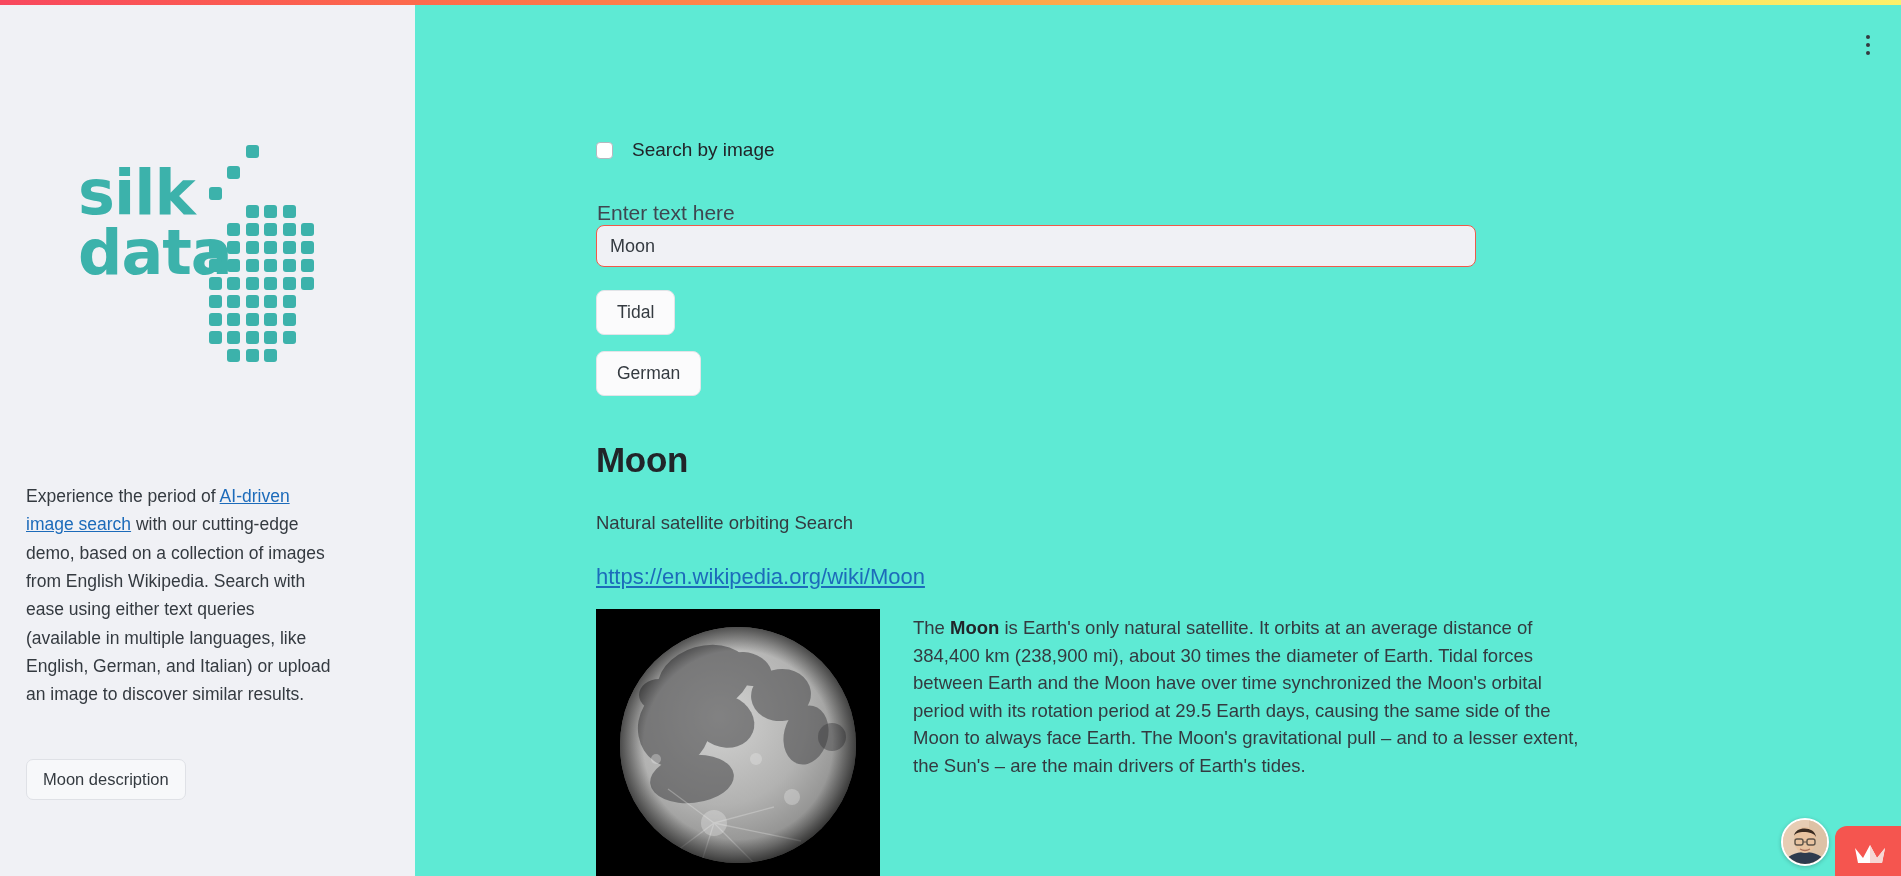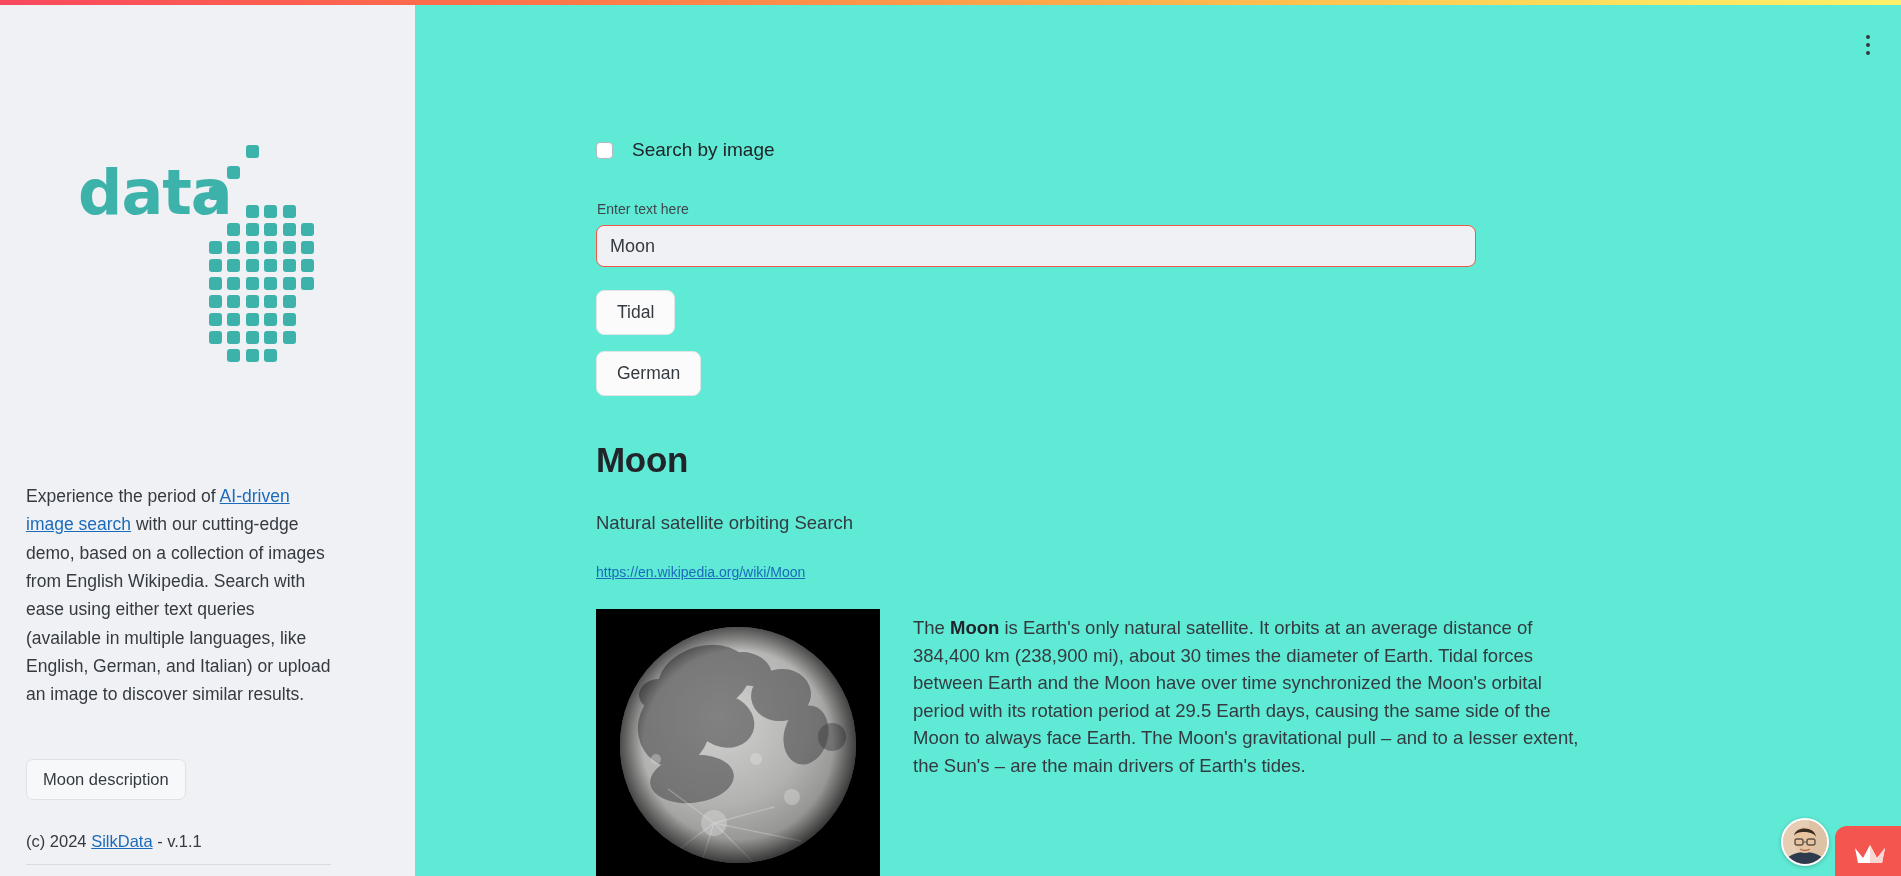--- a/index.html
+++ b/index.html
@@ -180,21 +180,21 @@
     margin-left: 19px;
     font-size: 19px;
     color: #212529;
     white-space: nowrap;
   }
 
   #query-field-label {
     position: absolute;
     top: 196px;
     left: 1px;
-    font-size: 14px;
+    font-size: 21px;
     color: #3f4650;
   }
   #query-input {
     position: absolute;
     top: 220px;
     left: 0;
     width: 880px;
     height: 42px;
     box-sizing: border-box;
     padding: 0 13px;
@@ -235,21 +235,21 @@
     position: absolute;
     top: 507px;
     left: 0;
     font-size: 18.5px;
     color: #343a40;
   }
   #result-url {
     position: absolute;
     top: 559px;
     left: 0;
-    font-size: 14px;
+    font-size: 22px;
     color: #1c6bba;
     text-decoration: underline;
   }
 
   #result-body {
     position: absolute;
     top: 604px;
     left: 0;
     width: 1000px;
     display: flex;
@@ -305,20 +305,21 @@
 </style>
 </head>
 <body>
 
 <div id="top-gradient"></div>
 
 <div id="sidebar">
 
   <div id="logo-wrap">
     <div class="logo-words">
+      <span class="logo-word-silk">silk</span>
       <span class="logo-word-data">data</span>
     </div>
     <div id="logo-dots">
         <div class="dot" style="left: 55.5px; top: 0px;"></div>
         <div class="dot" style="left: 37px; top: 21px;"></div>
         <div class="dot" style="left: 18.5px; top: 42px;"></div>
         <div class="dot" style="left: 55.5px; top: 60px;"></div>
         <div class="dot" style="left: 74px; top: 60px;"></div>
         <div class="dot" style="left: 92.5px; top: 60px;"></div>
         <div class="dot" style="left: 37px; top: 78px;"></div>
@@ -364,23 +365,20 @@
         <div class="dot" style="left: 74px; top: 204px;"></div>
       </div>
   </div>
 
   <div id="sidebar-desc">
     <span>Experience the period of </span><a href="#">AI-driven image search</a><span> with our cutting-edge demo, based on a collection of images from English Wikipedia. Search with ease using either text queries (available in multiple languages, like English, German, and Italian) or upload an image to discover similar results.</span>
   </div>
 
   <button id="full-description-button">Moon description</button>
 
-  <div id="sidebar-footer">
-    <span>(c) 2024 </span><a href="#">SilkData</a><span> - v.1.1</span>
-  </div>
 
 </div>
 
 <div id="main">
 
   <div id="kebab-menu">
     <span></span>
     <span></span>
     <span></span>
   </div>

